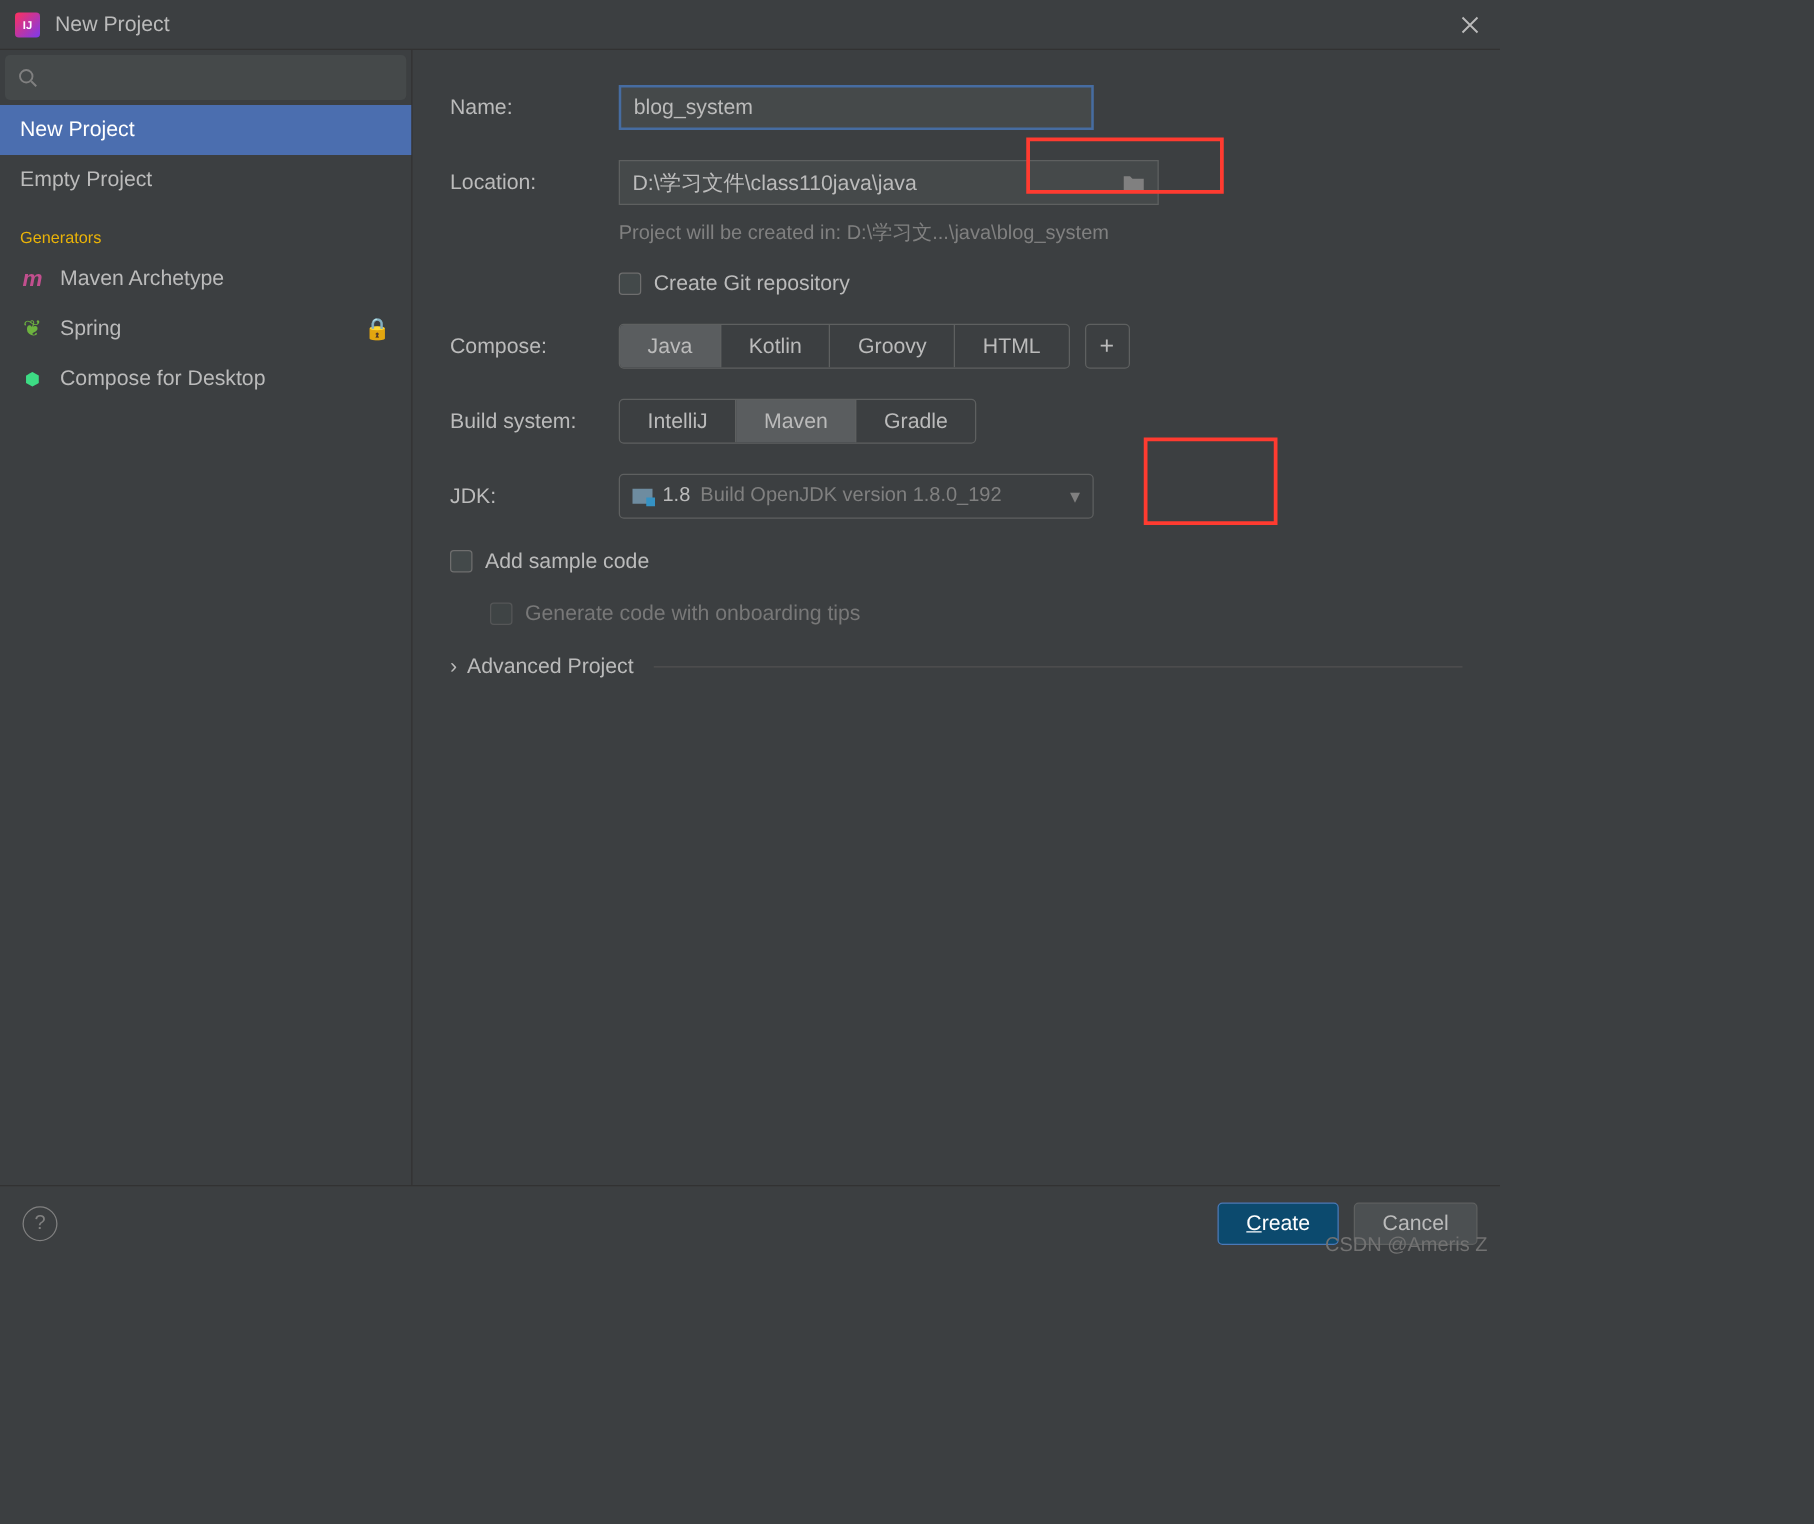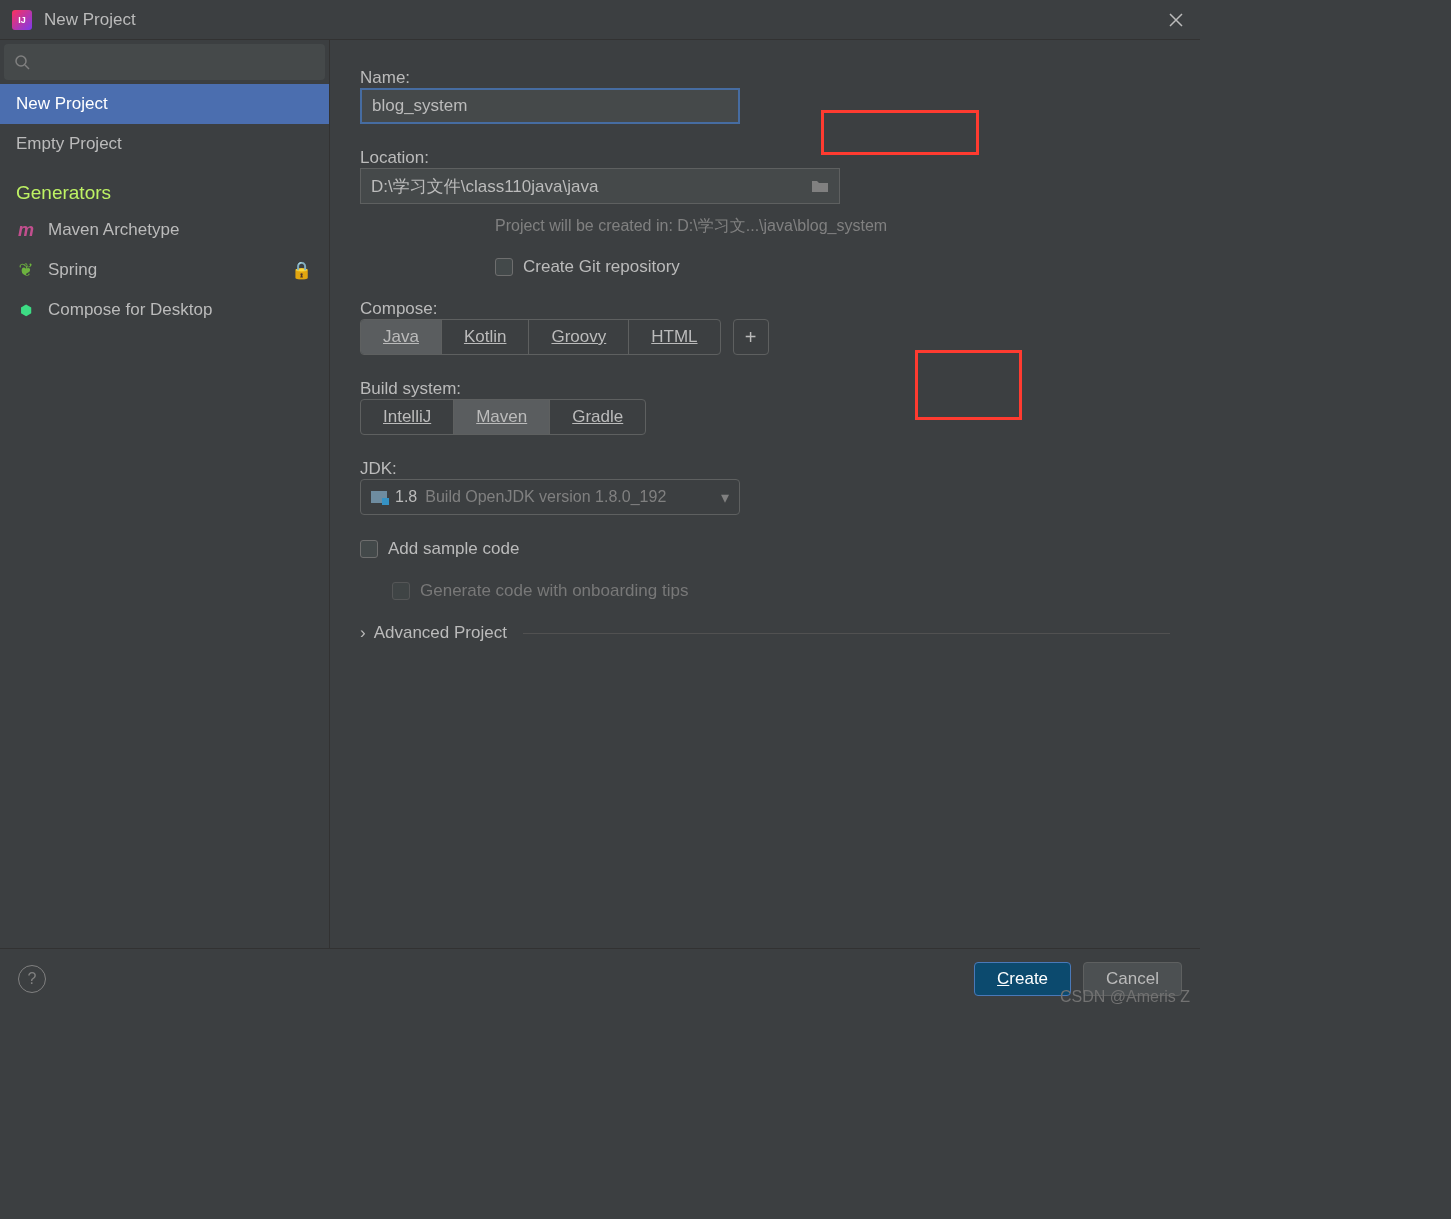--- a/index.html
+++ b/index.html
@@ -64,60 +64,60 @@
       align-items: center;
       padding: 0 16px;
       font-size: 17px;
       color: #bbbbbb;
       cursor: pointer;
       gap: 12px;
     }
     .sidebar-item.selected { background: #4b6eaf; color: #ffffff; }
     .sidebar-section {
       padding: 18px 16px 6px 16px;
-      font-size: 19px;
-      color: #bef264;
+      font-size: 13px;
+      color: #eab308;
     }
     .gen-icon { width: 20px; height: 20px; display: inline-flex; align-items: center; justify-content: center; }
     .maven-icon { color: #c24f8e; font-weight: bold; font-style: italic; font-size: 18px; }
     .javafx-icon { width:18px;height:14px;background:#6e8ca0;position:relative; }
     .javafx-icon::after{content:"";position:absolute;right:-2px;bottom:-2px;width:8px;height:8px;background:#3592c4;}
     .spring-icon { color:#6db33f; font-size:18px; }
     .compose-icon { color:#3ddc84; font-size:14px; }
     .lock-icon { margin-left:auto; color:#808080; }
 
     .content {
       flex: 1;
       padding: 28px 30px;
       overflow-y: auto;
     }
     .form-row {
       display: flex;
+      align-items: center;
       margin-bottom: 24px;
       min-height: 36px;
-      flex-direction: column;
     }
     .form-label {
       width: 135px;
       font-size: 17px;
       color: #bbbbbb;
     }
     .form-field { flex: 1; position: relative; }
     .text-input {
       width: 380px;
       height: 36px;
       background: #45494a;
       border: 2px solid #466ca1;
       color: #bbbbbb;
       font-size: 17px;
       padding: 0 10px;
       outline: none;
     }
     .path-input {
-      width: 480px;
+      width: 432px;
       height: 36px;
       background: #45494a;
       border: 1px solid #5e6060;
       color: #bbbbbb;
       font-size: 17px;
       padding: 0 10px;
       display: flex; align-items: center; justify-content: space-between;
     }
     .hint-text {
       font-size: 16px;
@@ -133,21 +133,21 @@
     }
     .checkbox-row.standalone { margin-left: 0; margin-top: 24px; align-items: center; }
     .checkbox-row.indent { margin-left: 32px; color: #787878; }
     .chk {
       width: 18px; height: 18px; border: 1px solid #6e6e6e; border-radius: 3px;
       background: #43494a;
     }
     .chk.disabled { opacity: 0.5; }
     .seg-group {
       display: flex; gap: 0; border: 1px solid #5e6060; border-radius: 4px;
-      overflow: hidden; height: 36px; text-decoration: underline;
+      overflow: hidden; height: 36px;
     }
     .seg-btn {
       padding: 0 22px; display: flex; align-items: center;
       font-size: 17px; color: #bbbbbb; cursor: pointer;
       border-right: 1px solid #5e6060;
       background: transparent;
     }
     .seg-btn:last-child { border-right: none; }
     .seg-btn.selected { background: #5a5d5f; }
     .plus-btn {

